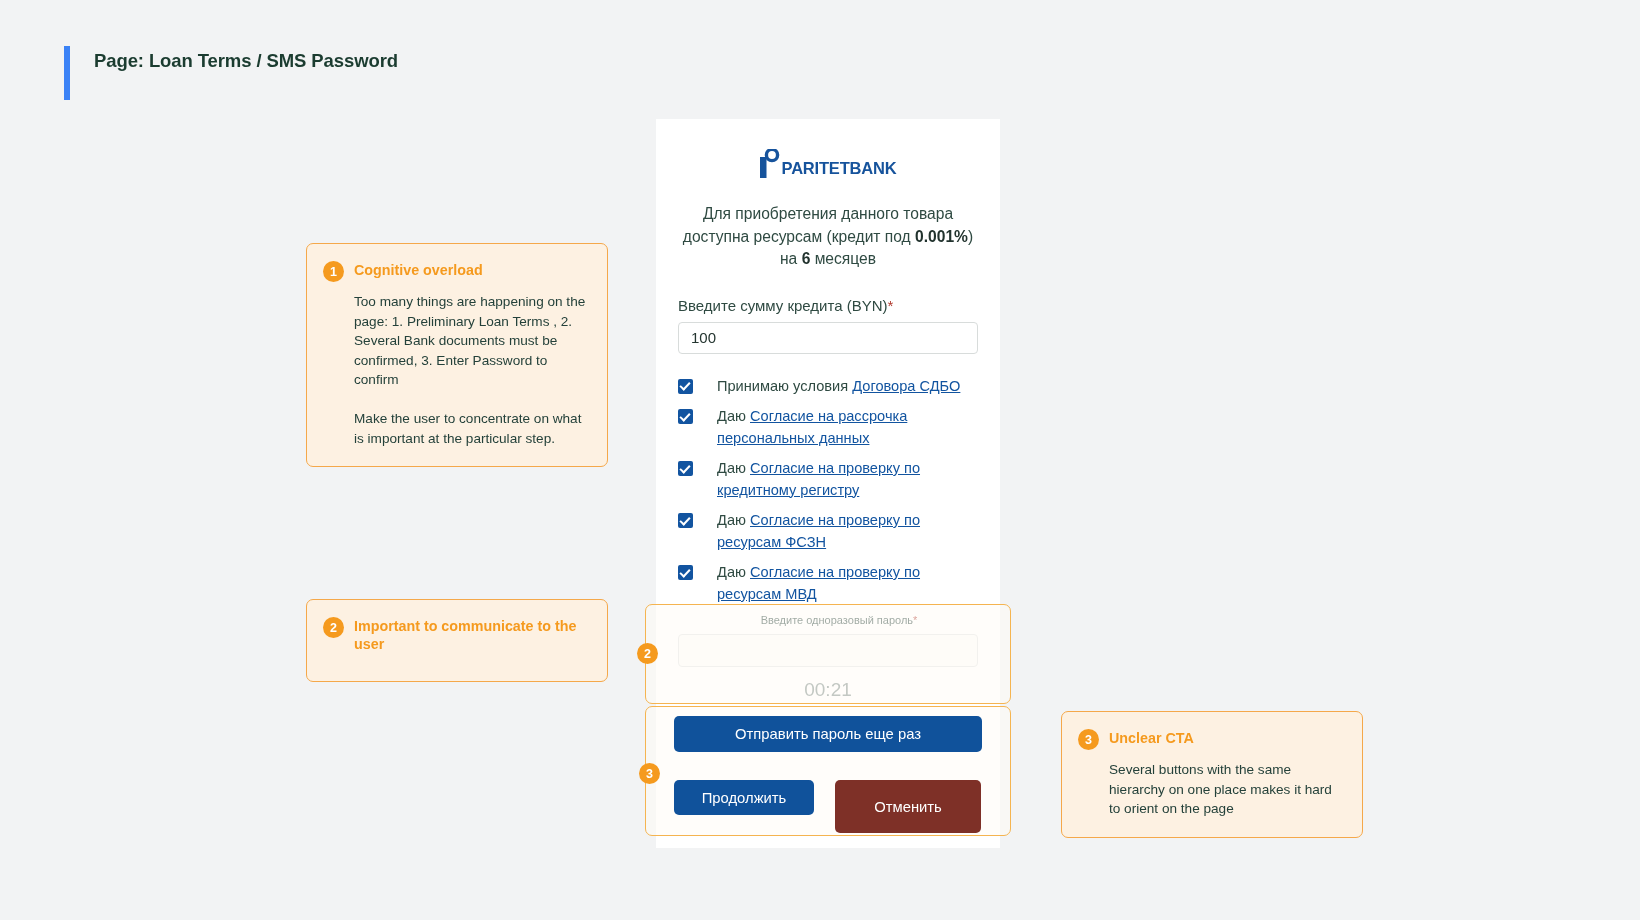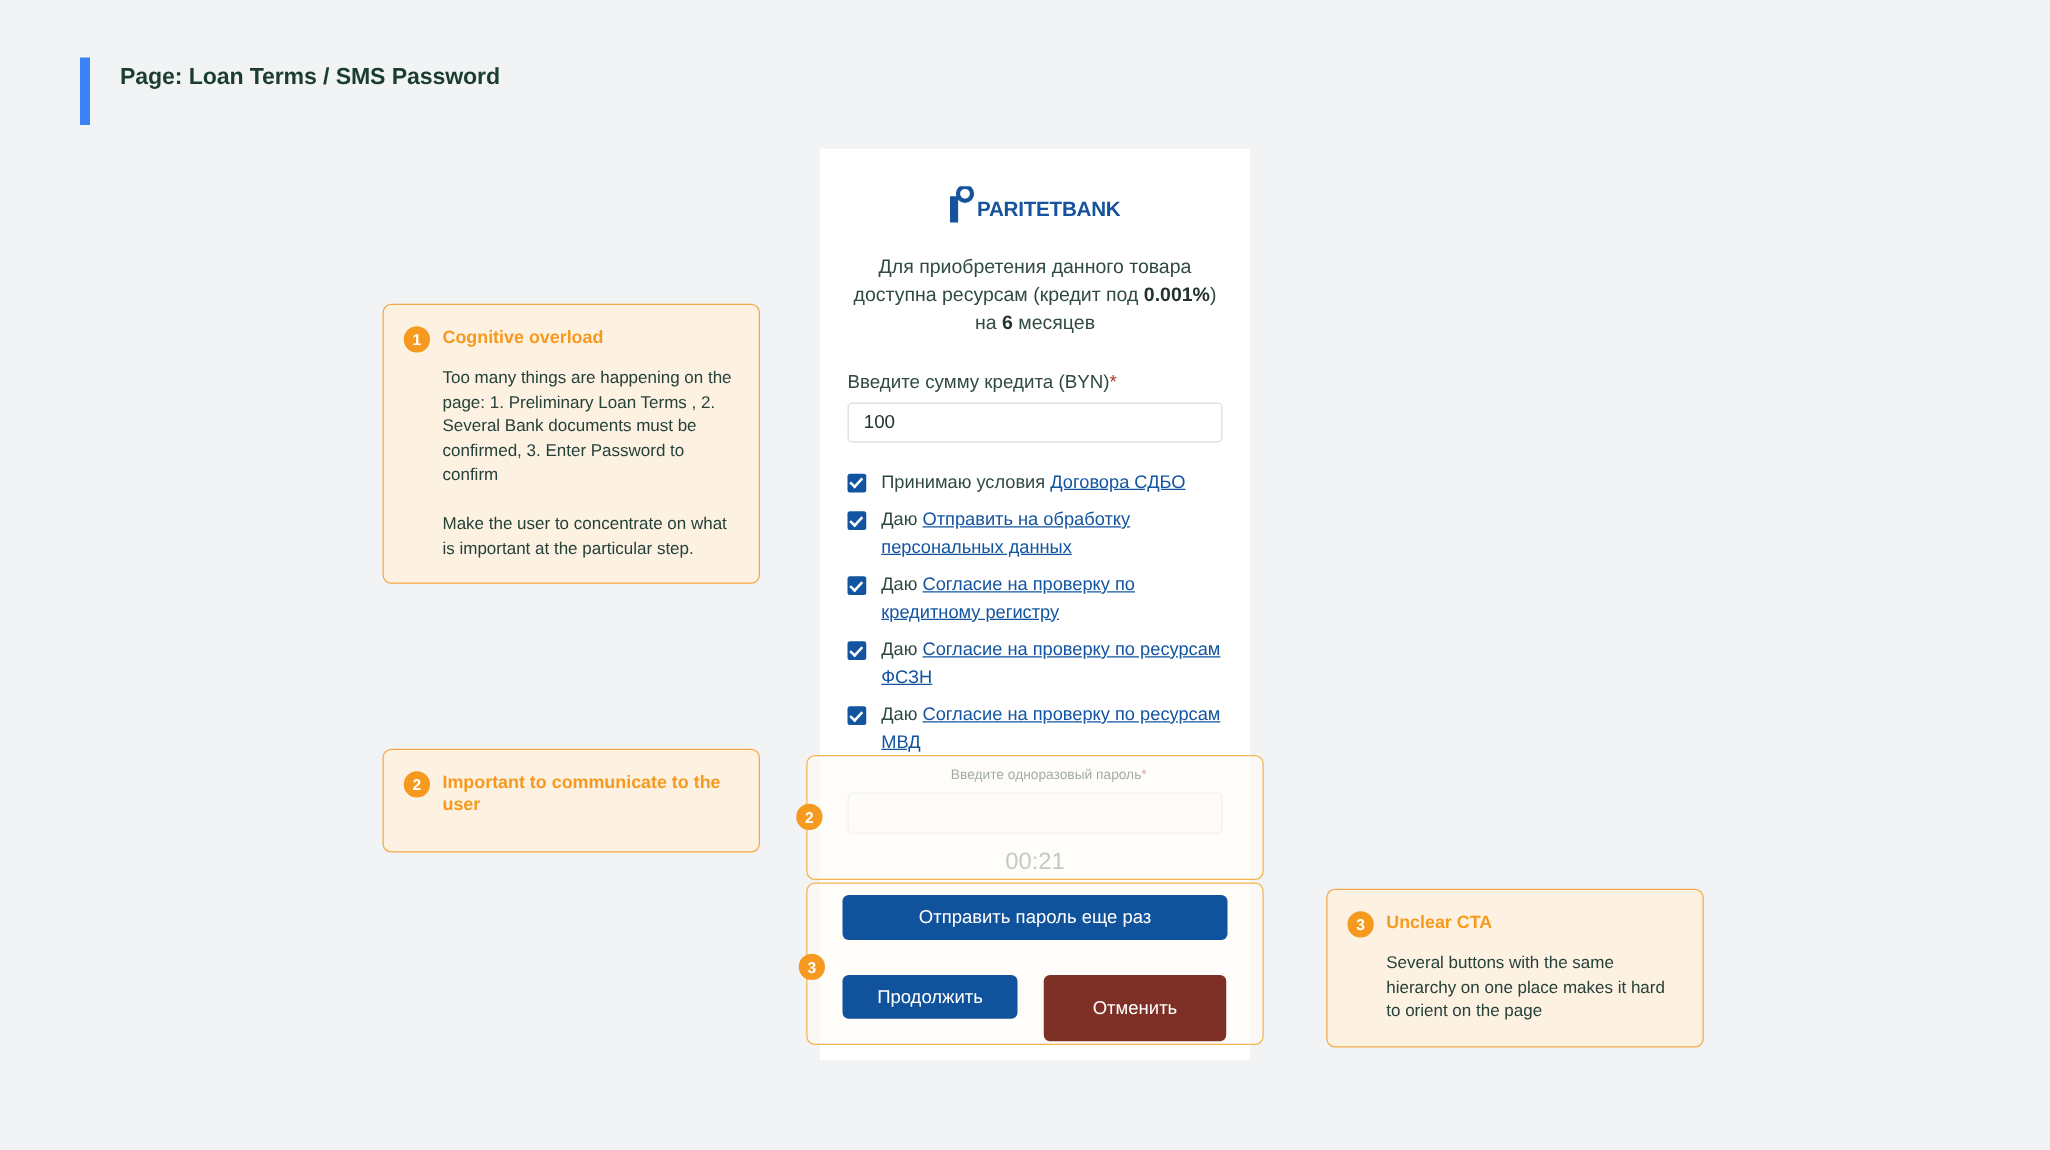--- a/index.html
+++ b/index.html
@@ -14,21 +14,21 @@
     overflow: hidden;
     position: relative;
   }
 
   
   .note-block {
     position: absolute;
     left: 64px;
     top: 46px;
     width: 470px;
-    border-left: 8px solid #3b82f6;
+    border-left: 6px solid #3b82f6;
     padding: 4px 0 4px 24px;
     box-sizing: border-box;
   }
   .note-title {
     font-size: 18.5px;
     font-weight: bold;
     color: #1b3c30;
     letter-spacing: -0.1px;
     margin-bottom: 24px;
   }
@@ -147,21 +147,21 @@
     color: #243530;
   }
 
   
   .consents {
     margin: 22px 22px 0 22px;
   }
   .consent-row {
     display: flex;
     align-items: flex-start;
-    gap: 12px;
+    gap: 24px;
     margin-bottom: 9px;
   }
   .cbx {
     flex: 0 0 auto;
     width: 15px;
     height: 15px;
     border-radius: 2px;
     background: #1254a0;
     margin-top: 3px;
     position: relative;
@@ -336,21 +336,21 @@
     <span>100</span>
   </div>
 
   <div class="consents">
     <div class="consent-row">
       <div class="cbx"></div>
       <div class="consent-text"><span>Принимаю условия </span><a href="#">Договора СДБО</a></div>
     </div>
     <div class="consent-row">
       <div class="cbx"></div>
-      <div class="consent-text"><span>Даю </span><a href="#">Отправить на обработку персональных данных</a></div>
+      <div class="consent-text"><span>Даю </span><a href="#">Согласие на рассрочка персональных данных</a></div>
     </div>
     <div class="consent-row">
       <div class="cbx"></div>
       <div class="consent-text"><span>Даю </span><a href="#">Согласие на проверку по кредитному регистру</a></div>
     </div>
     <div class="consent-row">
       <div class="cbx"></div>
       <div class="consent-text"><span>Даю </span><a href="#">Согласие на проверку по ресурсам ФСЗН</a></div>
     </div>
     <div class="consent-row">

